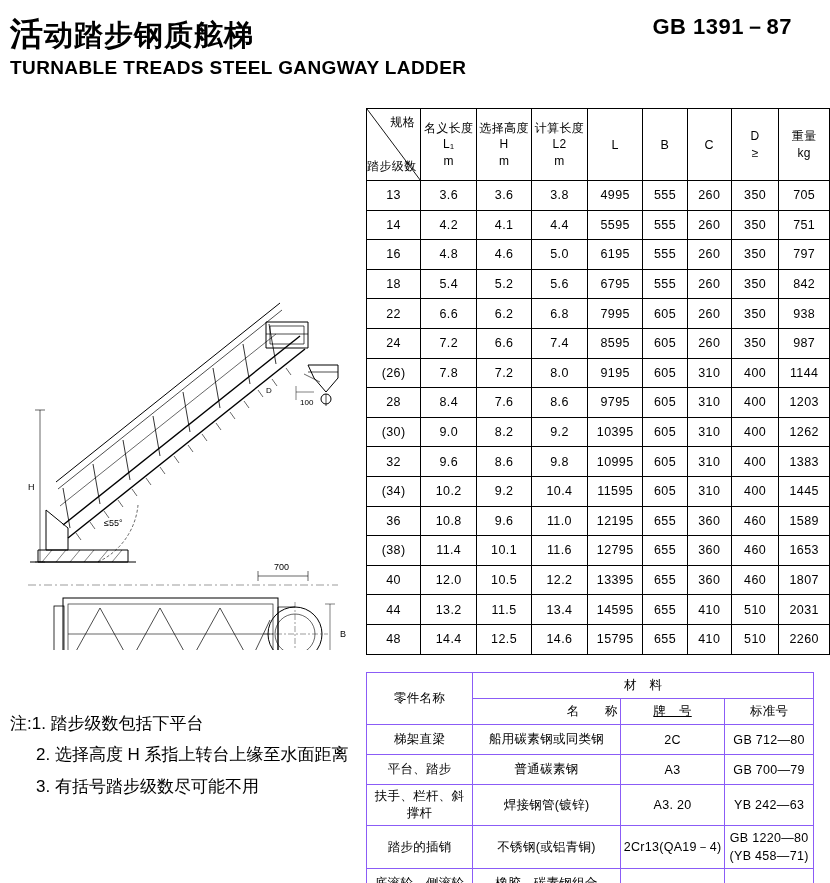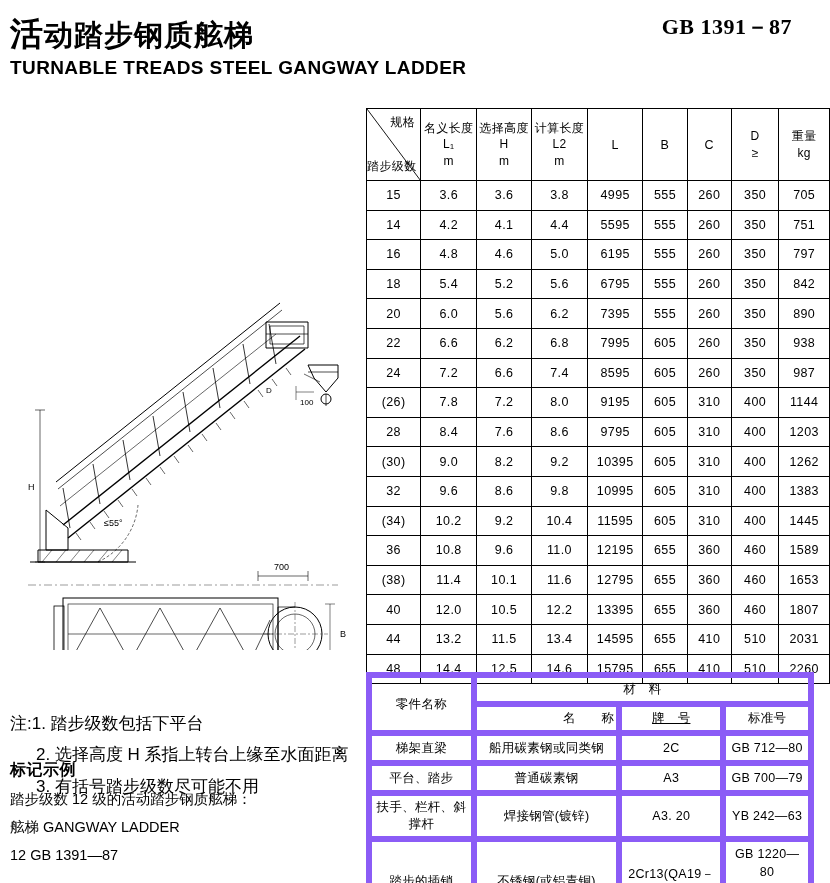--- a/index.html
+++ b/index.html
@@ -14,21 +14,21 @@
     color: #000;
     overflow: hidden;
   }
   .page { position: relative; width: 830px; height: 883px; }
 
   
   .header { position: absolute; left: 10px; top: 12px; width: 810px; }
   .title-row { display: flex; align-items: flex-start; justify-content: space-between; }
   .title-cn { font-size: 29px; font-weight: bold; letter-spacing: 1px; }
   .title-cn .big { font-size: 33px; }
-  .std-no { font-size: 22px; font-weight: bold; letter-spacing: 0.5px; padding-right: 28px; font-family: Liberation Serif, serif;}
+  .std-no { font-size: 22px; font-weight: bold; letter-spacing: 0.5px; padding-right: 28px;}
   .title-en { font-size: 19px; font-weight: bold; letter-spacing: 0.4px; margin-top: 0; }
 
   
   .drawing { position: absolute; left: 8px; top: 110px; width: 350px; height: 540px; }
   .drawing svg { display:block; }
 
   
   .main-table-wrap { position: absolute; left: 366px; top: 108px; }
   table.main {
     border-collapse: collapse;
@@ -67,21 +67,21 @@
   .notes .indent { padding-left: 26px; }
 
   .marking { position: absolute; left: 10px; top: 760px; width: 350px; }
   .marking h3 { font-size: 16px; font-weight: bold; margin: 0 0 8px 0; letter-spacing: 0.5px; }
   .marking p { font-size: 14.5px; margin: 0 0 6px 0; line-height: 1.5; }
 
   
   .mat-wrap { position: absolute; left: 366px; top: 672px; }
   table.mat { border-collapse: collapse; font-size: 12.5px; width: 448px; }
   table.mat th, table.mat td {
-    border: 6px solid #8b5cf6;
+    border: 1px solid #8b5cf6;
     text-align: center;
     vertical-align: middle;
     font-weight: normal;
     padding: 3px 2px;
     letter-spacing: 0.3px;
   }
   table.mat .part-col { width: 108px; }
   table.mat .name-col { width: 150px; text-align: right; }
   table.mat .grade-col { width: 105px; text-decoration: underline; }
   table.mat .std-col { width: 90px; }
@@ -268,21 +268,21 @@
           <th class="w-W">
             <span class="hdr-cell">
               <span class="l2">重量</span>
               <span class="l3">kg</span>
             </span>
           </th>
         </tr>
       </thead>
       <tbody>
         <tr>
-            <td>15</td>
+            <td>13</td>
             <td>3.6</td>
             <td>3.6</td>
             <td>3.8</td>
             <td>4995</td>
             <td>555</td>
             <td>260</td>
             <td>350</td>
             <td>705</td>
           </tr>
         <tr>
@@ -312,31 +312,20 @@
             <td>5.4</td>
             <td>5.2</td>
             <td>5.6</td>
             <td>6795</td>
             <td>555</td>
             <td>260</td>
             <td>350</td>
             <td>842</td>
           </tr>
         <tr>
-            <td>20</td>
-            <td>6.0</td>
-            <td>5.6</td>
-            <td>6.2</td>
-            <td>7395</td>
-            <td>555</td>
-            <td>260</td>
-            <td>350</td>
-            <td>890</td>
-          </tr>
-        <tr>
             <td>22</td>
             <td>6.6</td>
             <td>6.2</td>
             <td>6.8</td>
             <td>7995</td>
             <td>605</td>
             <td>260</td>
             <td>350</td>
             <td>938</td>
           </tr>
@@ -464,26 +453,20 @@
       </tbody>
     </table>
   </div>
 
   <div class="notes">
     <div class="nline">注:1. 踏步级数包括下平台</div>
     <div class="nline indent">2. 选择高度 H 系指上转台上缘至水面距离</div>
     <div class="nline indent">3. 有括号踏步级数尽可能不用</div>
   </div>
 
-  <div class="marking">
-    <h3>标记示例</h3>
-    <p>踏步级数 12 级的活动踏步钢质舷梯：</p>
-    <p>舷梯 GANGWAY LADDER</p>
-    <p>12 GB 1391—87</p>
-  </div>
 
   <div class="mat-wrap">
     <table class="mat">
       <thead>
         <tr>
           <th class="part-col" rowspan="2">零件名称</th>
           <th colspan="3">材　料</th>
         </tr>
         <tr>
           <th class="name-col">名　　称</th>

